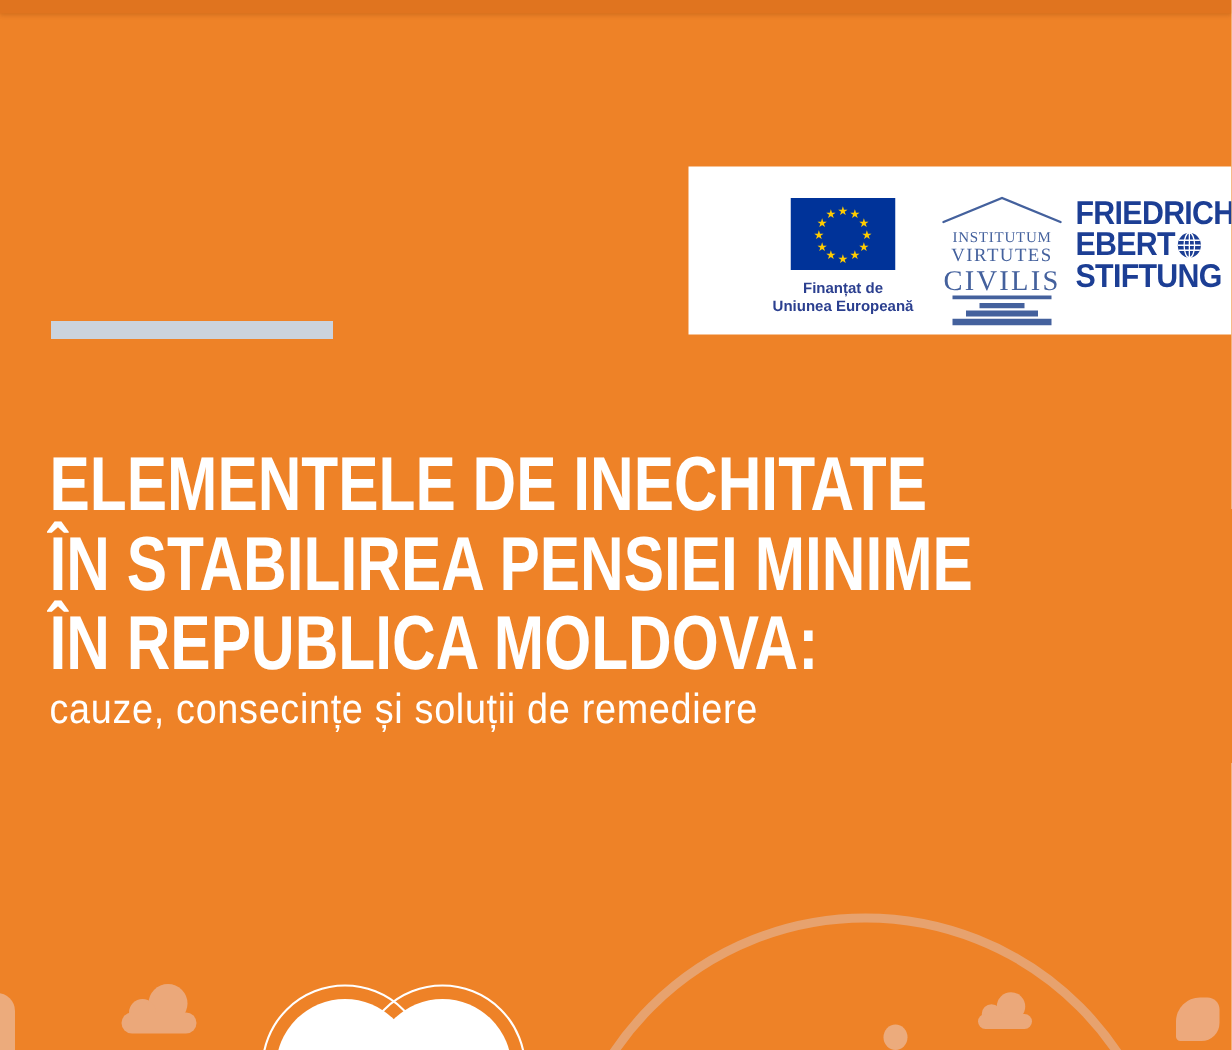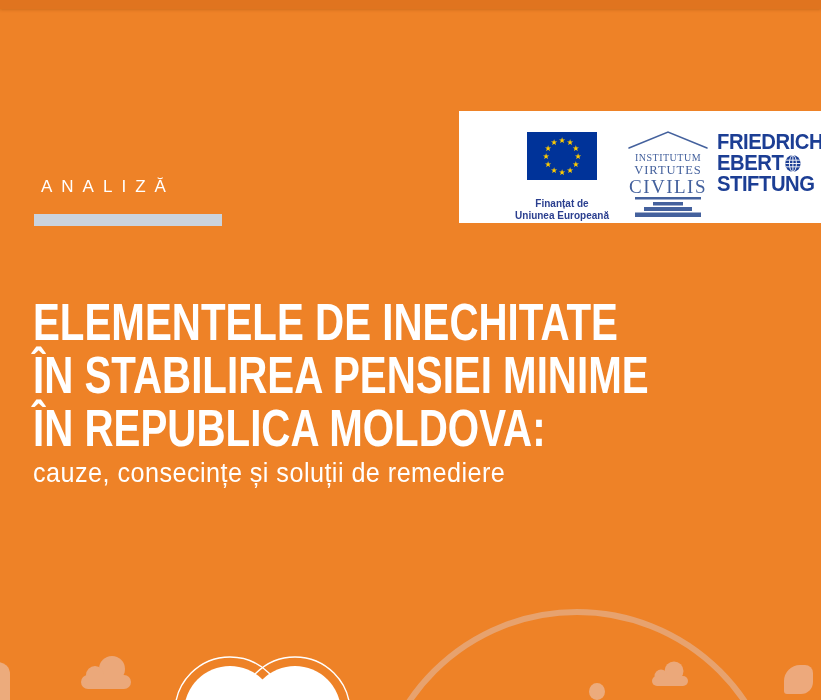--- a/index.html
+++ b/index.html
@@ -22,21 +22,21 @@
     background:#cbd3dd;
   }
   .logo-box {
     position:absolute; left:459px; top:111px; width:362px; height:112px;
     background:#ffffff;
   }
   .eu-flag { position:absolute; left:68px; top:21px; }
   .eu-caption {
     position:absolute; left:28px; top:76px; width:150px;
     text-align:center; color:#2b3f8f; font-weight:bold;
-    font-size:10px; line-height:12px;margin-top:11px;
+    font-size:10px; line-height:12px;
   }
   .ivc-logo { position:absolute; left:163px; top:14px; }
   .ivc-logo text {
     font-family:"Liberation Serif", serif; fill:#44619d; text-anchor:middle;
   }
   .fes-logo {
     position:absolute; left:258px; top:20px; width:110px;
     color:#1c3e94; font-weight:bold; font-size:22px; line-height:21px;
     letter-spacing:-0.5px; transform:scaleX(0.92); transform-origin:left top;
     white-space:nowrap;
@@ -67,21 +67,20 @@
     background:#eda97c; border-radius:16px 8px 12px 3px;
   }
 </style>
 </head>
 <body>
 
 <div class="page">
 
   <div class="top-band"></div>
 
-  <div class="kicker">ANALIZĂ</div>
   <div class="kicker-bar"></div>
 
   <div class="logo-box">
 
     <svg class="eu-flag" width="70" height="48" viewBox="0 0 70 48">
       <rect x="0" y="0" width="70" height="48" fill="#003399"></rect>
       <g fill="#ffcc00" font-size="8" text-anchor="middle" font-family="DejaVu Sans, sans-serif">
         <text x="35" y="11">★</text>
         <text x="43" y="13.1">★</text>
         <text x="48.9" y="19">★</text>

